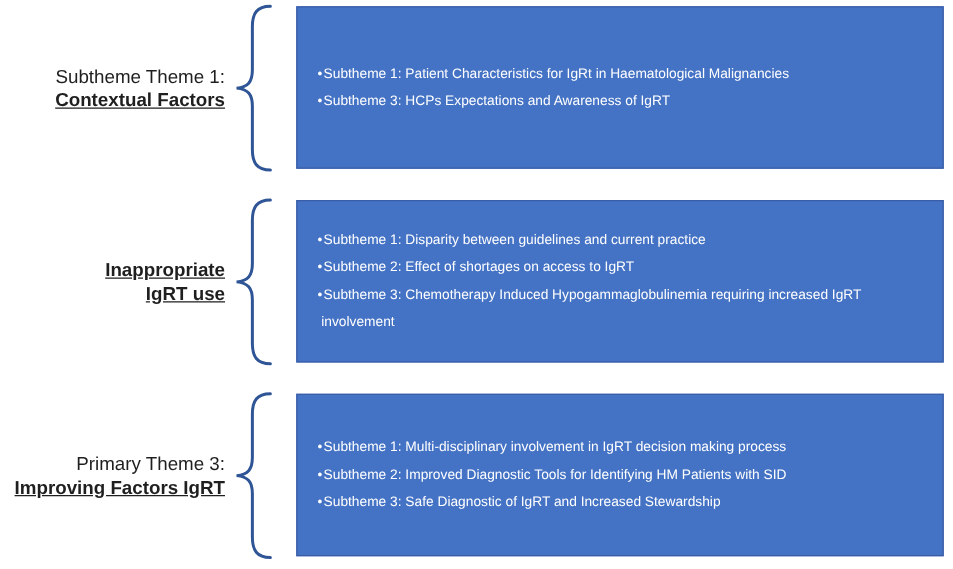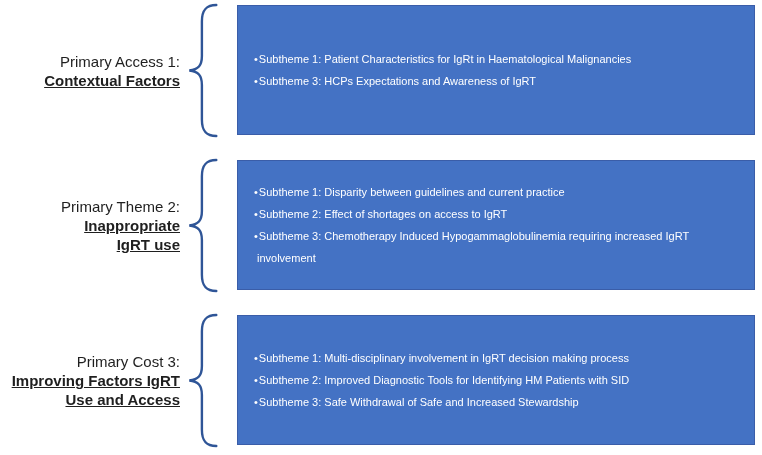--- a/index.html
+++ b/index.html
@@ -81,63 +81,61 @@
     padding-right: 1px;
   }
 </style>
 </head>
 <body>
 
 <div class="canvas">
 
   <section class="row row1">
     <div class="label">
-      <div class="label-line">Primary Access 1:</div>
+      <div class="label-line">Subtheme Theme 1:</div>
       <div class="label-line bold">Contextual Factors</div>
     </div>
     <div class="brace-wrap">
       <svg viewBox="0 0 40 140" preserveAspectRatio="none" aria-hidden="true">
         <path d="M 37 2 C 25 2 21 8 21 19 L 21 55 C 21 65 17 69 7 70 C 17 71 21 75 21 85 L 21 121 C 21 132 25 138 37 138"></path>
       </svg>
     </div>
     <div class="box">
       <div class="item"><span class="bullet">•</span><span>Subtheme 1: Patient Characteristics for IgRt in Haematological Malignancies</span></div>
       <div class="item"><span class="bullet">•</span><span>Subtheme 3: HCPs Expectations and Awareness of IgRT</span></div>
     </div>
   </section>
 
   <section class="row row2">
     <div class="label">
-      <div class="label-line">Primary Theme 2:</div>
       <div class="label-line bold">Inappropriate</div>
       <div class="label-line bold gap">IgRT use</div>
     </div>
     <div class="brace-wrap">
       <svg viewBox="0 0 40 140" preserveAspectRatio="none" aria-hidden="true">
         <path d="M 37 2 C 25 2 21 8 21 19 L 21 55 C 21 65 17 69 7 70 C 17 71 21 75 21 85 L 21 121 C 21 132 25 138 37 138"></path>
       </svg>
     </div>
     <div class="box">
       <div class="item"><span class="bullet">•</span><span>Subtheme 1: Disparity between guidelines and current practice</span></div>
       <div class="item"><span class="bullet">•</span><span>Subtheme 2: Effect of shortages on access to IgRT</span></div>
       <div class="item"><span class="bullet">•</span><span>Subtheme 3: Chemotherapy Induced Hypogammaglobulinemia requiring increased IgRT involvement</span></div>
     </div>
   </section>
 
   <section class="row row3">
     <div class="label">
-      <div class="label-line">Primary Cost 3:</div>
+      <div class="label-line">Primary Theme 3:</div>
       <div class="label-line bold">Improving Factors IgRT</div>
-      <div class="label-line bold">Use and Access</div>
     </div>
     <div class="brace-wrap">
       <svg viewBox="0 0 40 140" preserveAspectRatio="none" aria-hidden="true">
         <path d="M 37 2 C 25 2 21 8 21 19 L 21 55 C 21 65 17 69 7 70 C 17 71 21 75 21 85 L 21 121 C 21 132 25 138 37 138"></path>
       </svg>
     </div>
     <div class="box">
       <div class="item"><span class="bullet">•</span><span>Subtheme 1: Multi-disciplinary involvement in IgRT decision making process</span></div>
       <div class="item"><span class="bullet">•</span><span>Subtheme 2: Improved Diagnostic Tools for Identifying HM Patients with SID</span></div>
-      <div class="item"><span class="bullet">•</span><span>Subtheme 3: Safe Withdrawal of Safe and Increased Stewardship</span></div>
+      <div class="item"><span class="bullet">•</span><span>Subtheme 3: Safe Diagnostic of IgRT and Increased Stewardship</span></div>
     </div>
   </section>
 
 </div>
 
 </body></html>

